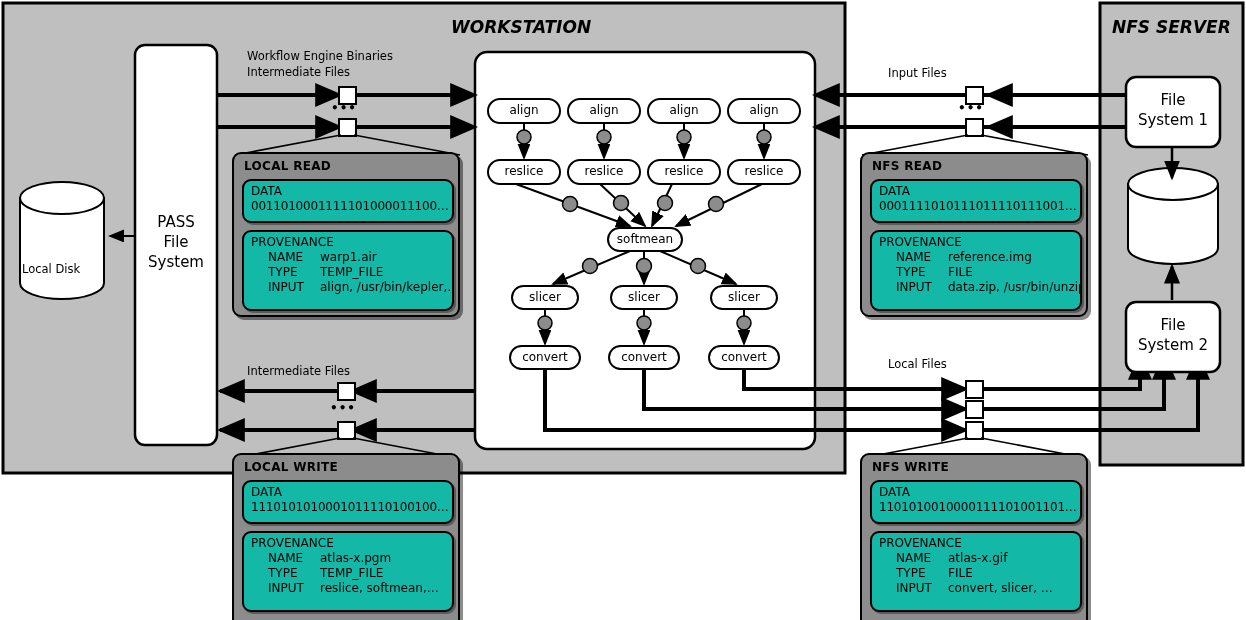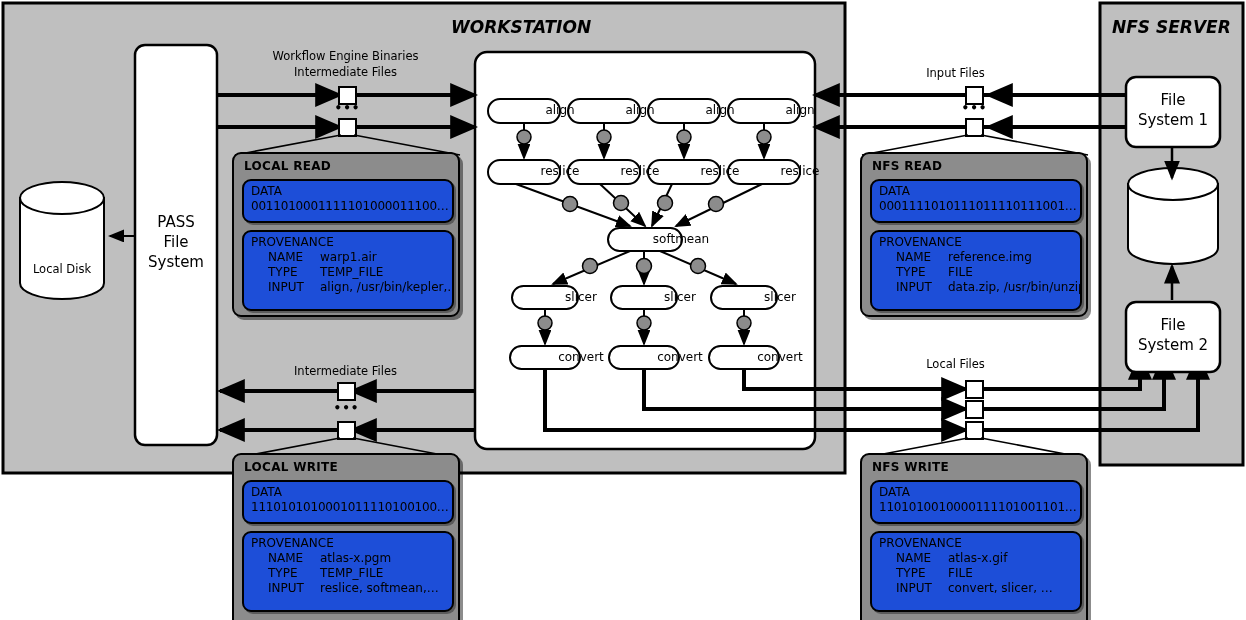--- a/index.html
+++ b/index.html
@@ -28,31 +28,29 @@
     font-weight: bold;
     font-style: italic;
     font-size: 17px;
     color: #000;
     white-space: nowrap;
   }
   .lbl {
     position: absolute;
     font-size: 11.5px;
     color: #000;
+    white-space: nowrap;
+    line-height: 14px;
+  }
+  .node-label {
+    position: absolute;
+    font-size: 12px;
+    color: #000;
     text-align: center;
     white-space: nowrap;
-    line-height: 14px;
-  }
-  .node-label {
-    position: absolute;
-    font-size: 12px;
-    color: #000;
-    text-align: center;
-    white-space: nowrap;
-    margin-left: 36px;
   }
   .boxtext {
     position: absolute;
     text-align: center;
     font-size: 15px;
     line-height: 20px;
     color: #000;
   }
   
   .card {
@@ -67,21 +65,21 @@
     position: absolute;
     left: 10px;
     top: 5px;
     font-size: 12px;
     font-weight: bold;
     color: #000;
     letter-spacing: 0.3px;
   }
   .card-panel {
     position: absolute;
-    background: #1d4ed8;
+    background: #14b8a6;
     border: 2px solid #000;
     border-radius: 9px;
     box-sizing: border-box;
     box-shadow: 2px 2px 0 rgba(0,0,0,0.35);
     font-size: 12px;
     color: #000;
     padding: 3px 7px;
     overflow: hidden;
   }
   .card-panel .row { white-space: nowrap; line-height: 15px; }

